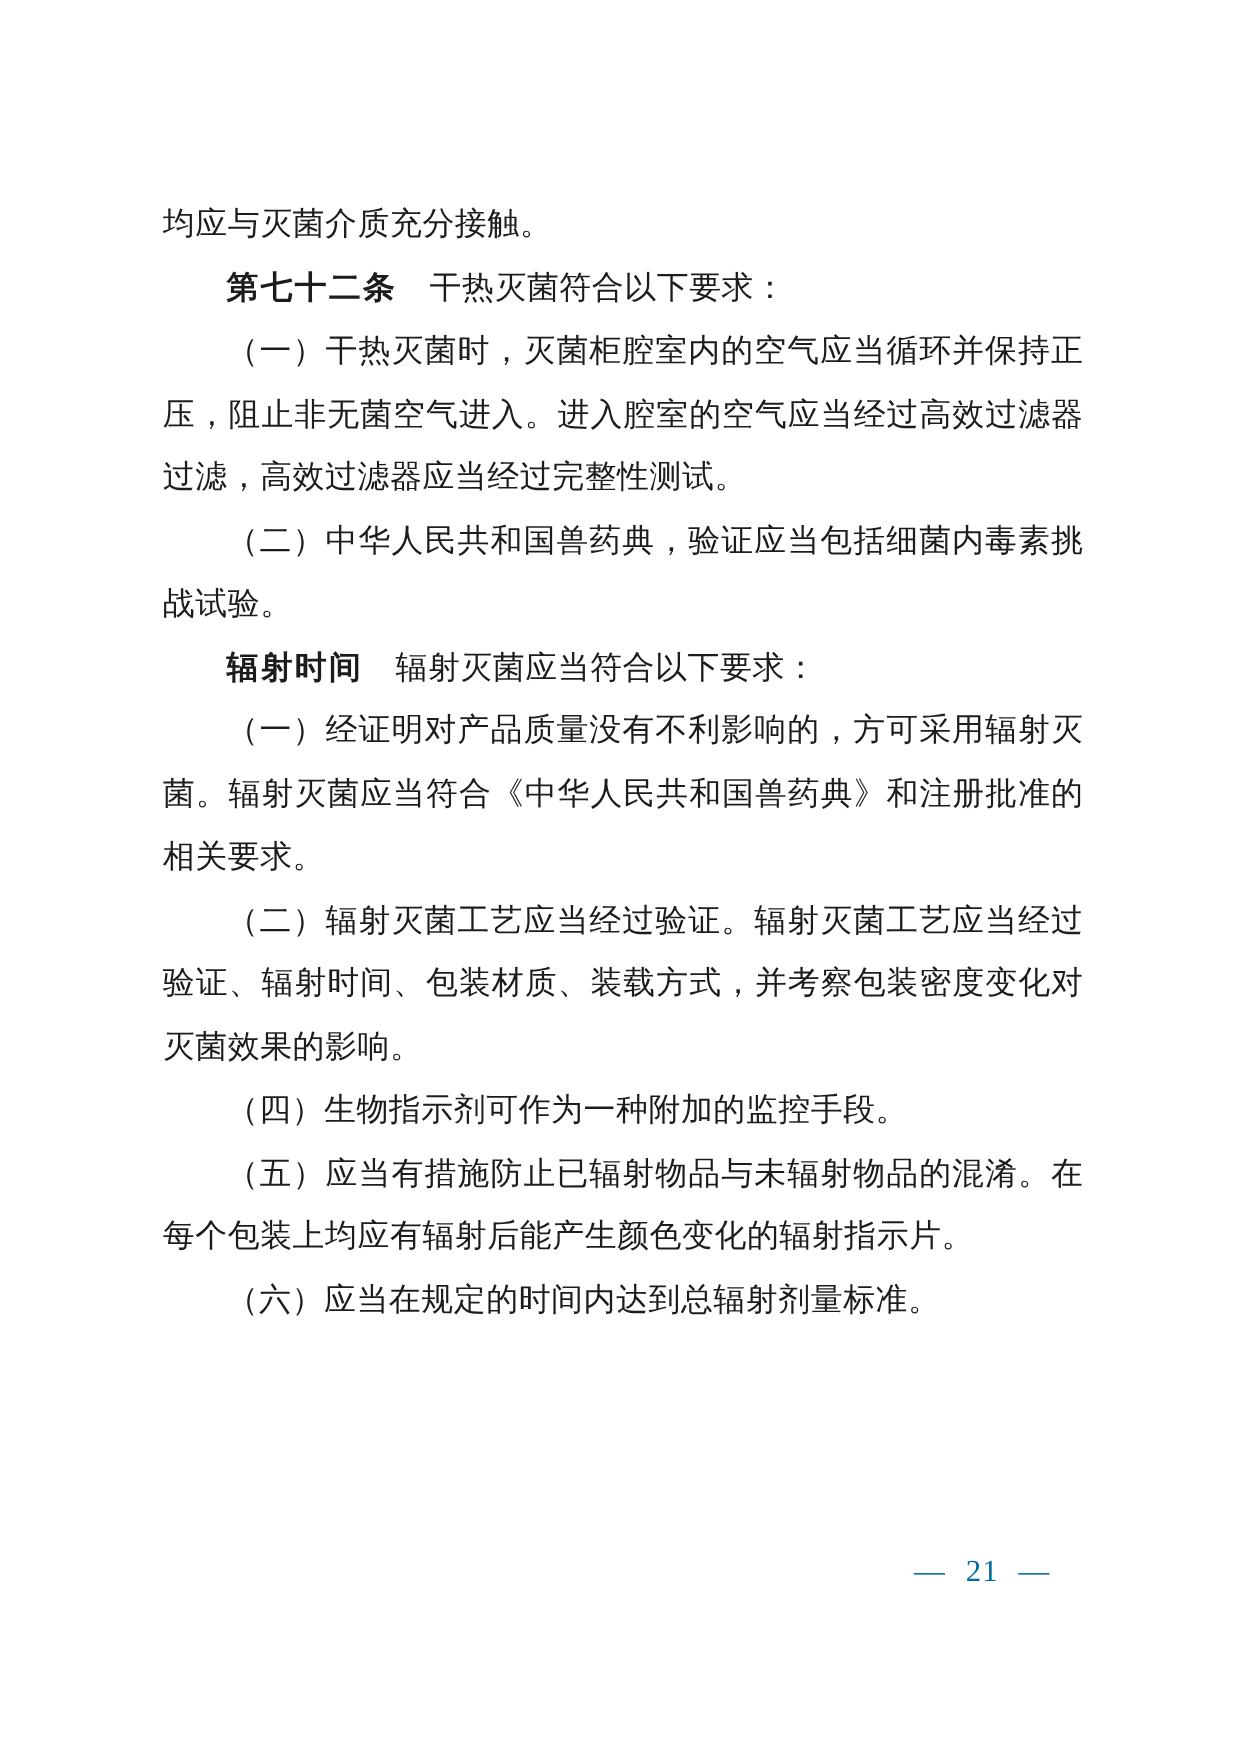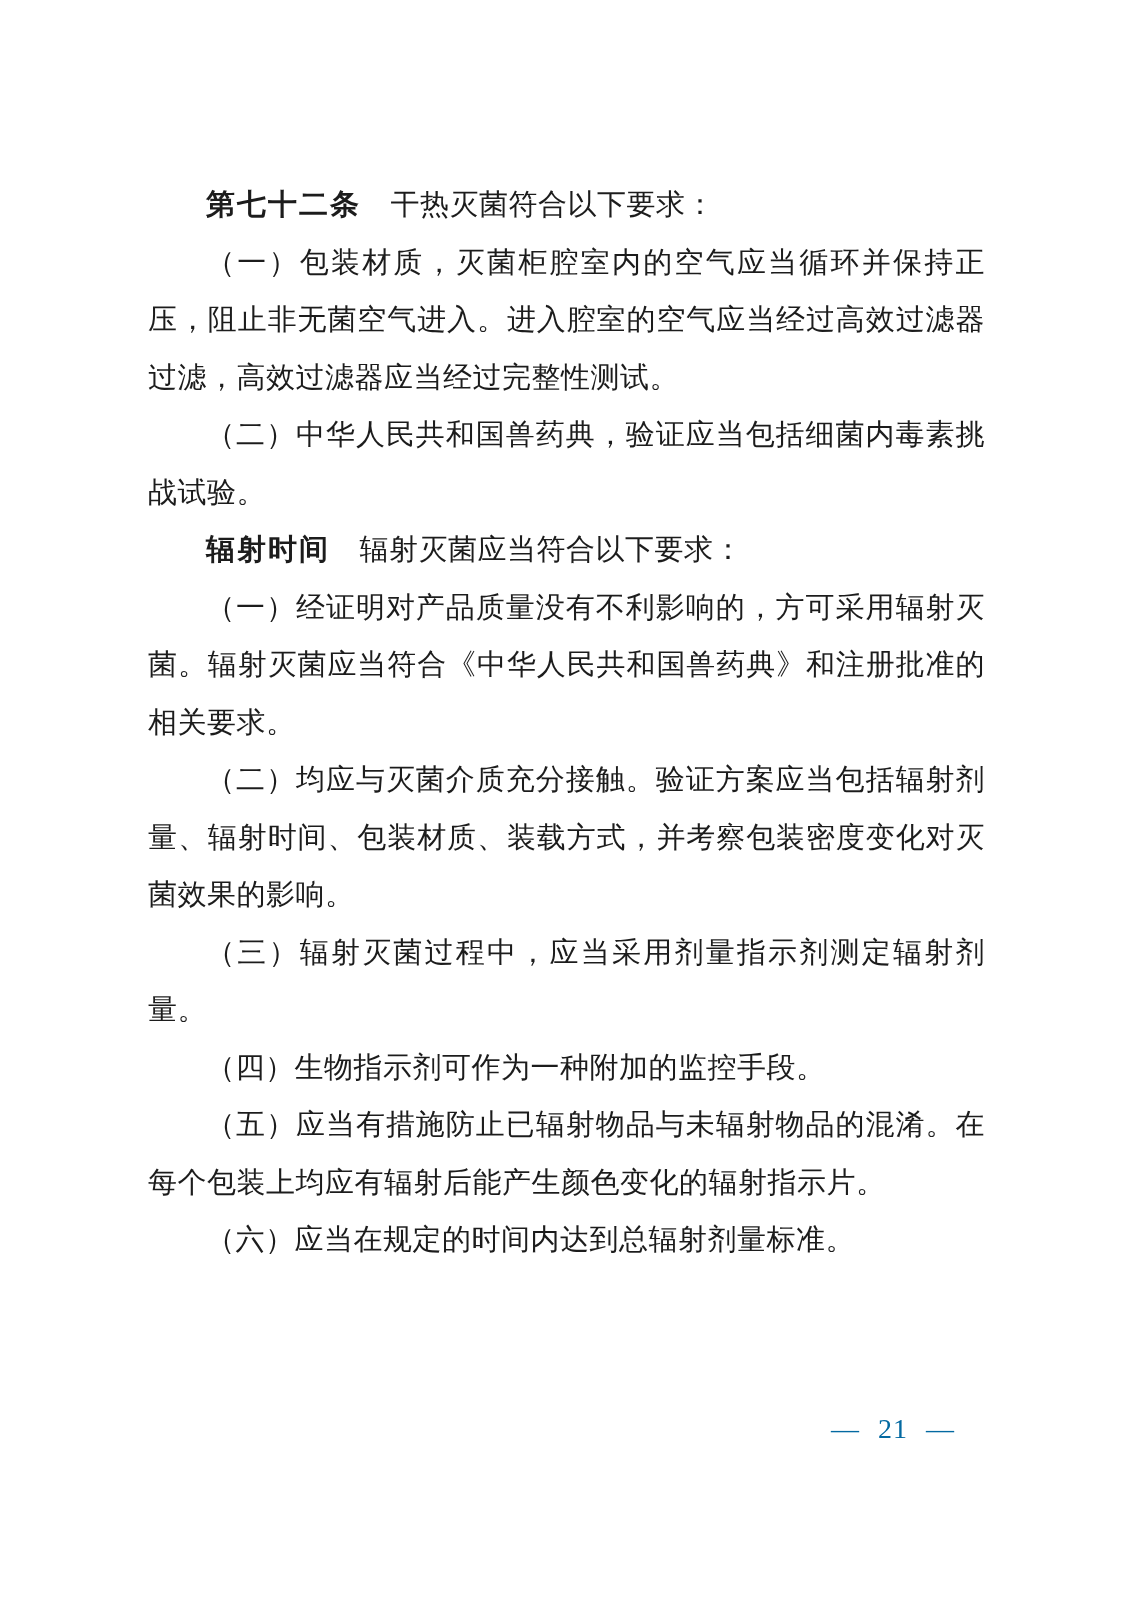--- a/index.html
+++ b/index.html
@@ -48,35 +48,35 @@
     word-spacing: 10px;
     letter-spacing: 1px;
   }
 </style>
 </head>
 <body>
 
 <div class="page">
   <div class="content">
 
+    <p class="para">均应与灭菌介质充分接触。</p>
 
     <p class="para indent"><b class="art-num">第七十二条</b><span>　干热灭菌符合以下要求：</span></p>
 
-    <p class="para indent">（一）包装材质，灭菌柜腔室内的空气应当循环并保持正压，阻止非无菌空气进入。进入腔室的空气应当经过高效过滤器过滤，高效过滤器应当经过完整性测试。</p>
+    <p class="para indent">（一）干热灭菌时，灭菌柜腔室内的空气应当循环并保持正压，阻止非无菌空气进入。进入腔室的空气应当经过高效过滤器过滤，高效过滤器应当经过完整性测试。</p>
 
     <p class="para indent">（二）中华人民共和国兽药典，验证应当包括细菌内毒素挑战试验。</p>
 
 
     <p class="para indent"><b class="art-num">辐射时间</b><span>　辐射灭菌应当符合以下要求：</span></p>
 
     <p class="para indent">（一）经证明对产品质量没有不利影响的，方可采用辐射灭菌。辐射灭菌应当符合《中华人民共和国兽药典》和注册批准的相关要求。</p>
 
-    <p class="para indent">（二）均应与灭菌介质充分接触。验证方案应当包括辐射剂量、辐射时间、包装材质、装载方式，并考察包装密度变化对灭菌效果的影响。</p>
+    <p class="para indent">（二）辐射灭菌工艺应当经过验证。辐射灭菌工艺应当经过验证、辐射时间、包装材质、装载方式，并考察包装密度变化对灭菌效果的影响。</p>
 
-    <p class="para indent">（三）辐射灭菌过程中，应当采用剂量指示剂测定辐射剂量。</p>
 
     <p class="para indent">（四）生物指示剂可作为一种附加的监控手段。</p>
 
     <p class="para indent">（五）应当有措施防止已辐射物品与未辐射物品的混淆。在每个包装上均应有辐射后能产生颜色变化的辐射指示片。</p>
 
     <p class="para indent">（六）应当在规定的时间内达到总辐射剂量标准。</p>
 
   </div>
 
   <div class="pagenum">— 21 —</div>

